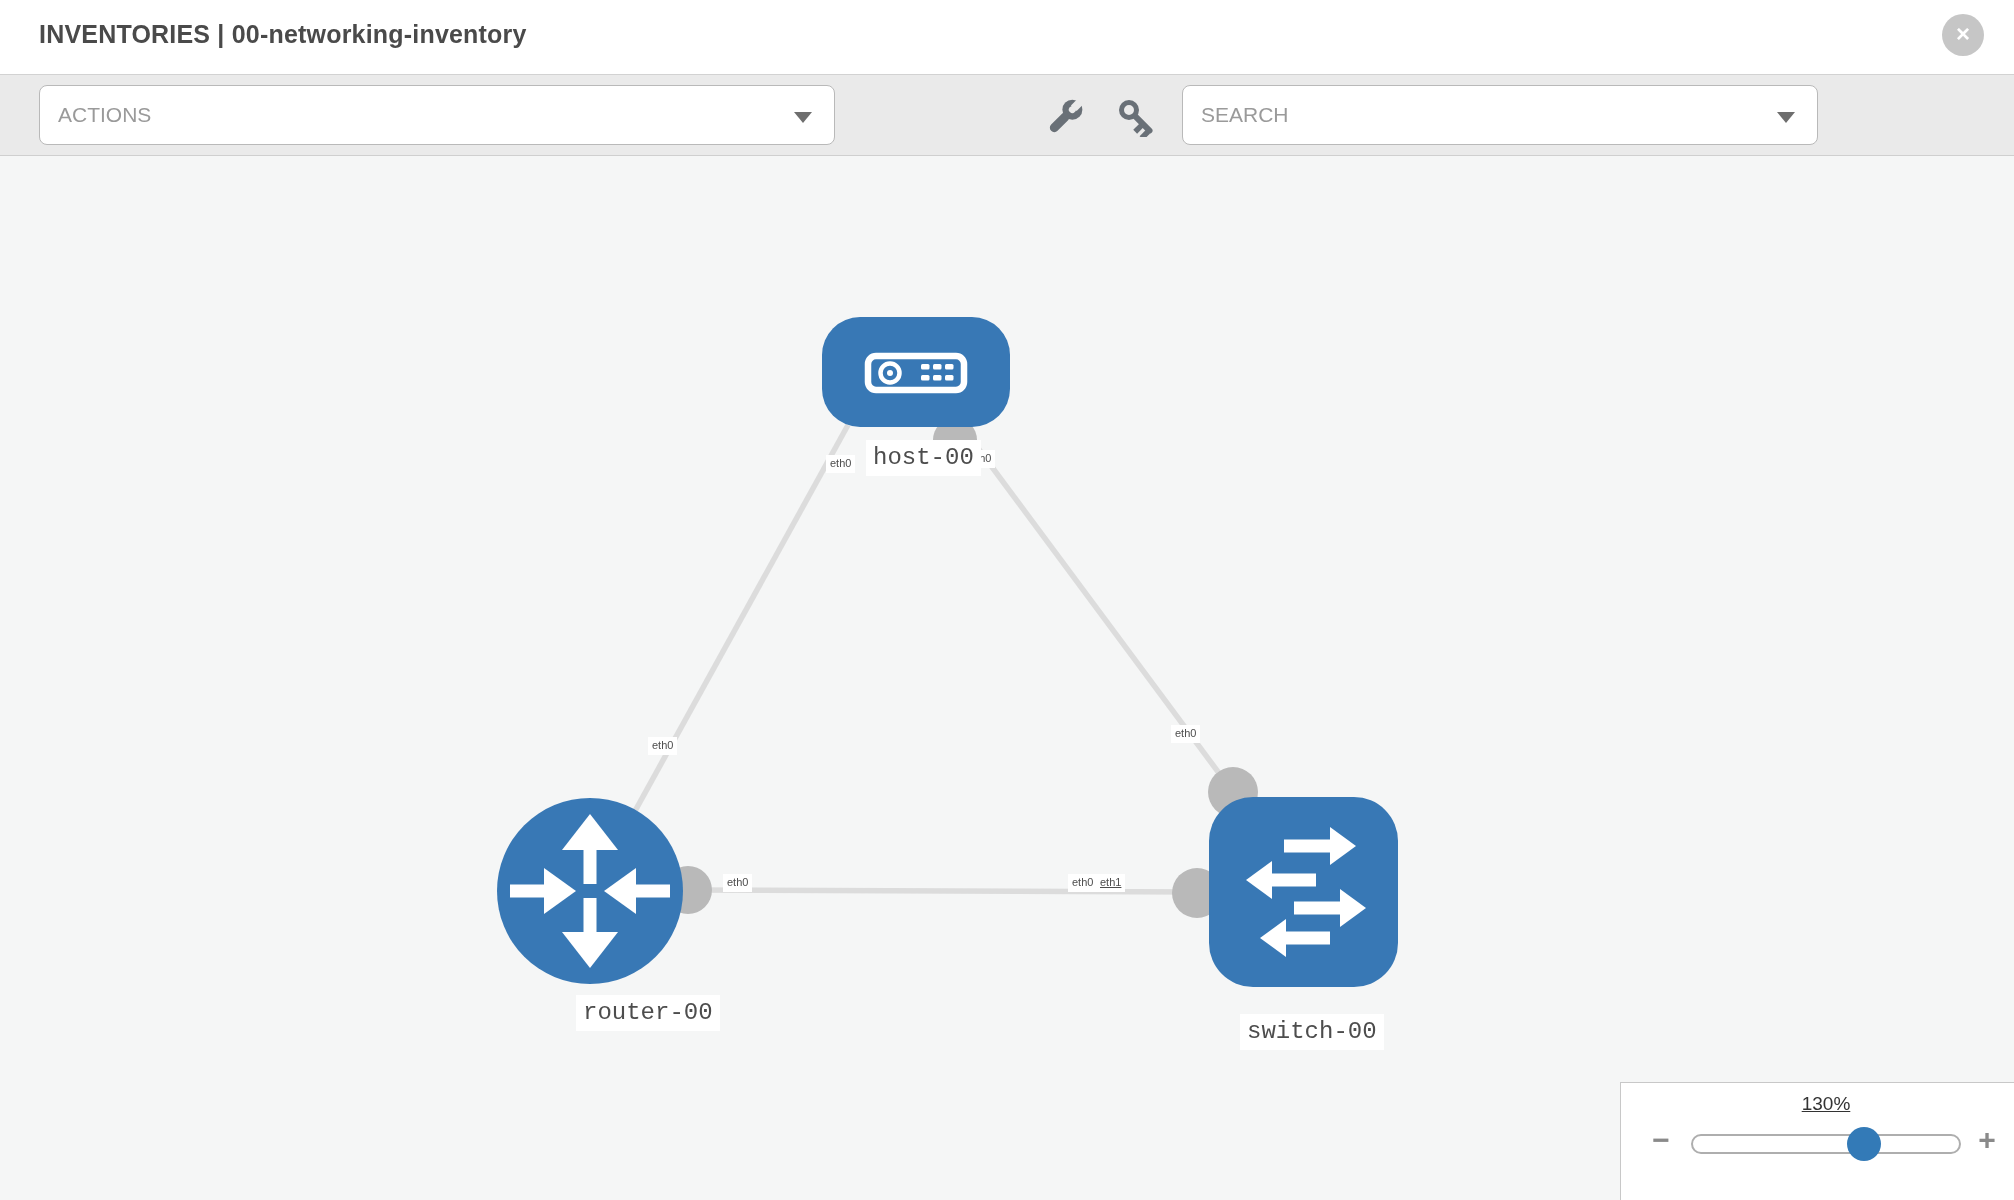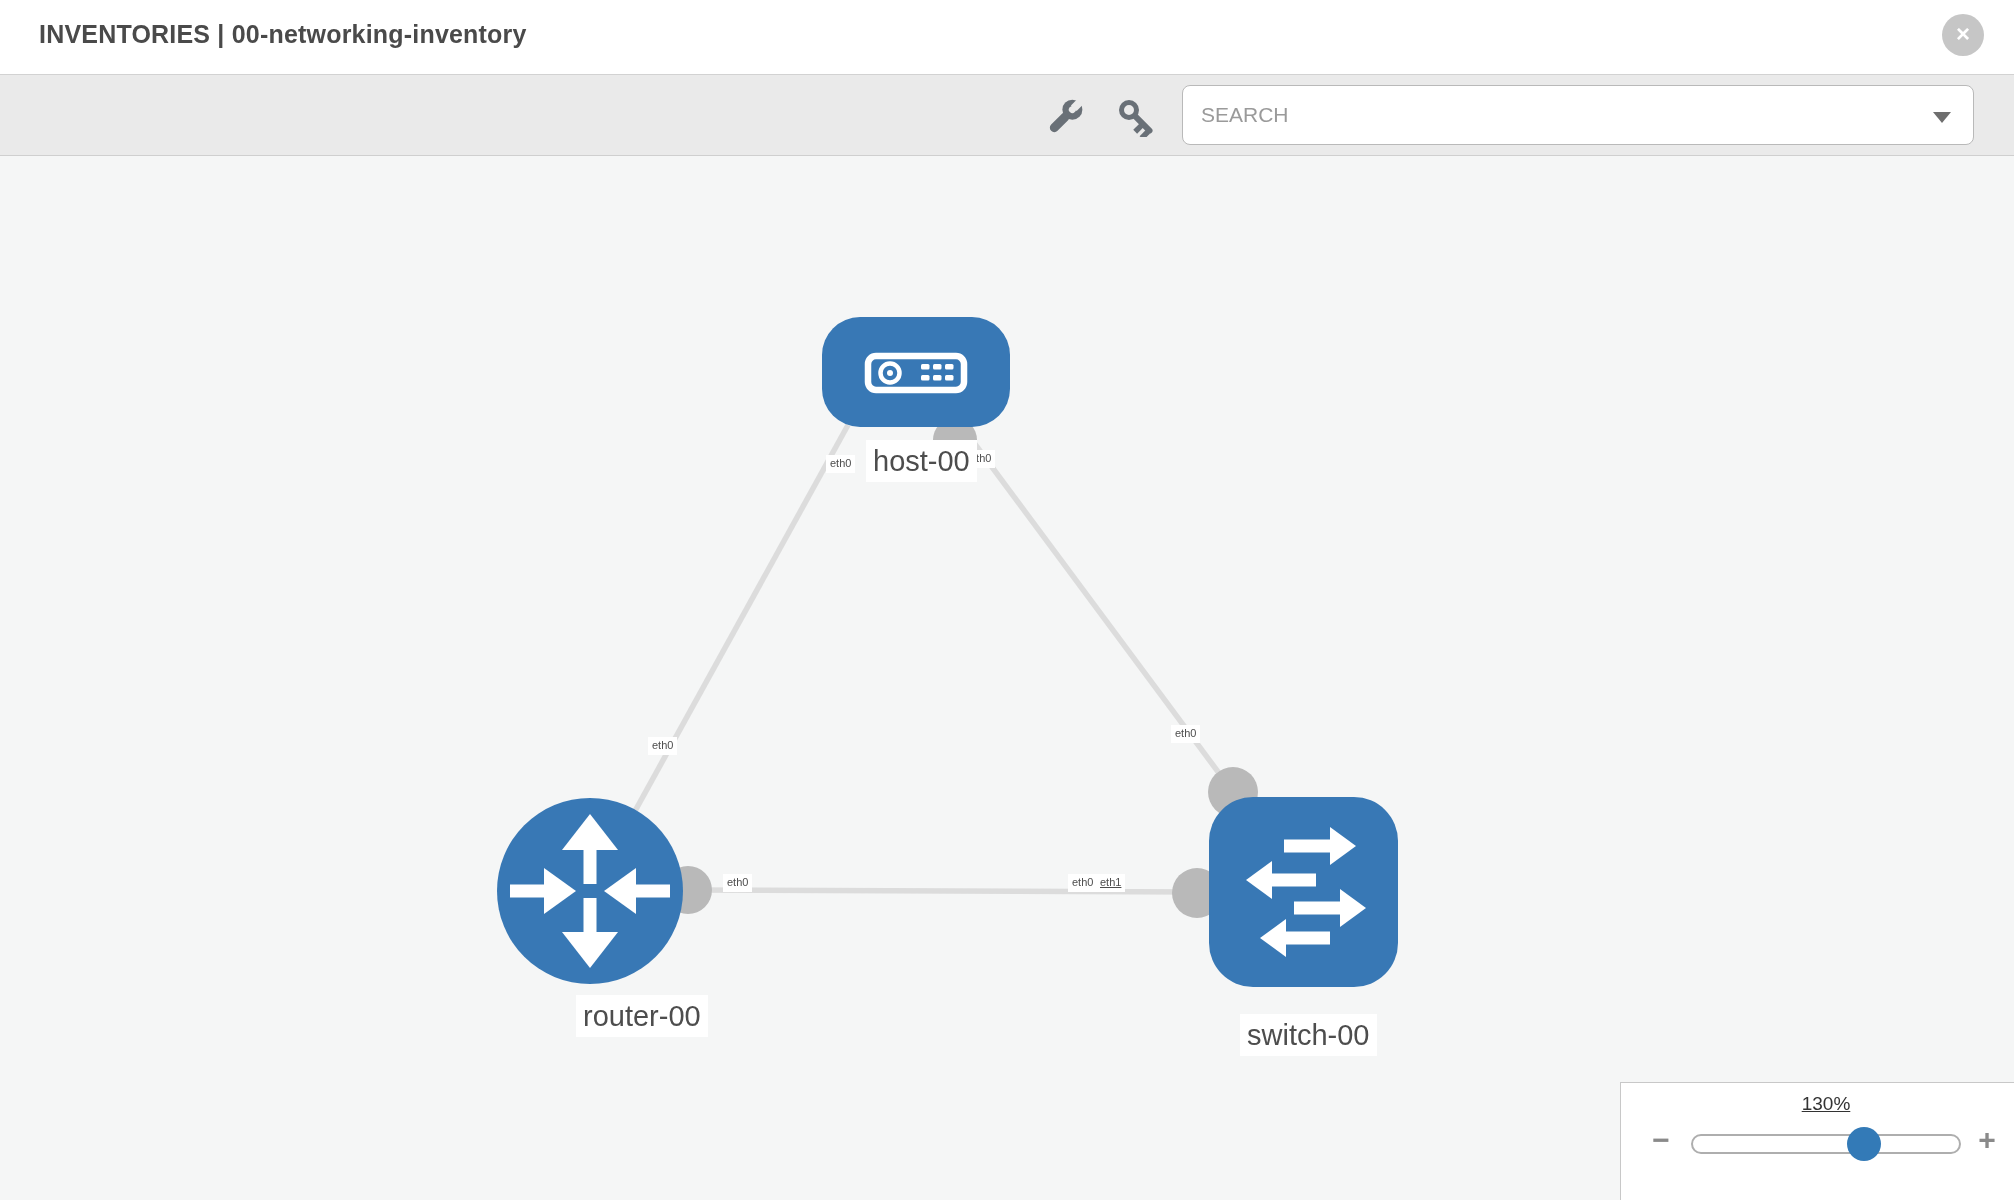--- a/index.html
+++ b/index.html
@@ -18,33 +18,33 @@
   
   .toolbar { position:absolute; left:0; top:74px; width:2014px; height:82px;
     background:#eaeaea; border-top:1px solid #d2d2d2; border-bottom:1px solid #cfcfcf; }
   .select-box { position:absolute; top:10px; height:60px; background:#ffffff;
     border:1px solid #b9b9b9; border-radius:8px; color:#9a9a9a; font-size:21px; }
   .select-box .sel-text { position:absolute; left:18px; top:0; line-height:58px; }
   .caret { position:absolute; right:22px; top:26px; width:0; height:0;
     border-left:9px solid transparent; border-right:9px solid transparent;
     border-top:11px solid #6e6e6e; }
   .actions-box { left:39px; width:796px; }
-  .search-box  { left:1182px; width:792px; }
+  .search-box  { left:1182px; width:636px; }
   .tool-btn { position:absolute; top:22px; width:44px; height:40px; cursor:pointer; }
   .tool-btn svg { display:block; }
 
   
   .canvas { position:absolute; left:0; top:156px; width:2014px; height:1044px;
     background:#f5f6f6; }
   svg.graph { position:absolute; left:0; top:156px; }
 
   
   .chip { position:absolute; background:#ffffff; color:#4d4d4d; font-size:11px;
     line-height:1.25; padding:2px 4px; white-space:nowrap; }
-  .chip.node-label { font-size:29px; padding:3px 7px; }
+  .chip.node-label { font-size:24px; padding:3px 7px;font-family:Liberation Mono, monospace; }
 
   
   .zoom-panel { position:absolute; left:1620px; top:1082px; width:420px; height:130px;
     background:#ffffff; border:1px solid #c8c8c8; }
   .zoom-level { position:absolute; left:70px; top:10px; width:270px;
     text-align:center; font-size:19px; color:#333333;text-decoration:underline; }
   .zoom-minus,.zoom-plus { position:absolute; top:40px; width:44px; height:36px;
     text-align:center; font-size:30px; font-weight:bold; color:#8a8a8a;
     line-height:34px; cursor:pointer; }
   .zoom-minus { left:18px; }
@@ -56,20 +56,24 @@
 </style>
 </head>
 <body>
 
 <div class="titlebar">
   <div class="page-title">INVENTORIES | 00-networking-inventory</div>
   <div class="close-btn">×</div>
 </div>
 
 <div class="toolbar">
+  <div class="select-box actions-box">
+    <span class="sel-text">ACTIONS</span>
+    <span class="caret"></span>
+  </div>
 
   <div class="tool-btn" style="left:1044px;">
     <svg width="44" height="40" viewBox="0 0 44 40">
       <g transform="translate(22,19) rotate(45)">
         <circle cx="0" cy="-9" r="10" fill="#697077"></circle>
         <rect x="-4" y="-26" width="8" height="15" fill="#eaeaea"></rect>
         <circle cx="0" cy="-9" r="3.5" fill="#eaeaea"></circle>
         <rect x="-4.5" y="-3" width="9" height="24" rx="4.5" fill="#697077"></rect>
       </g>
     </svg>

